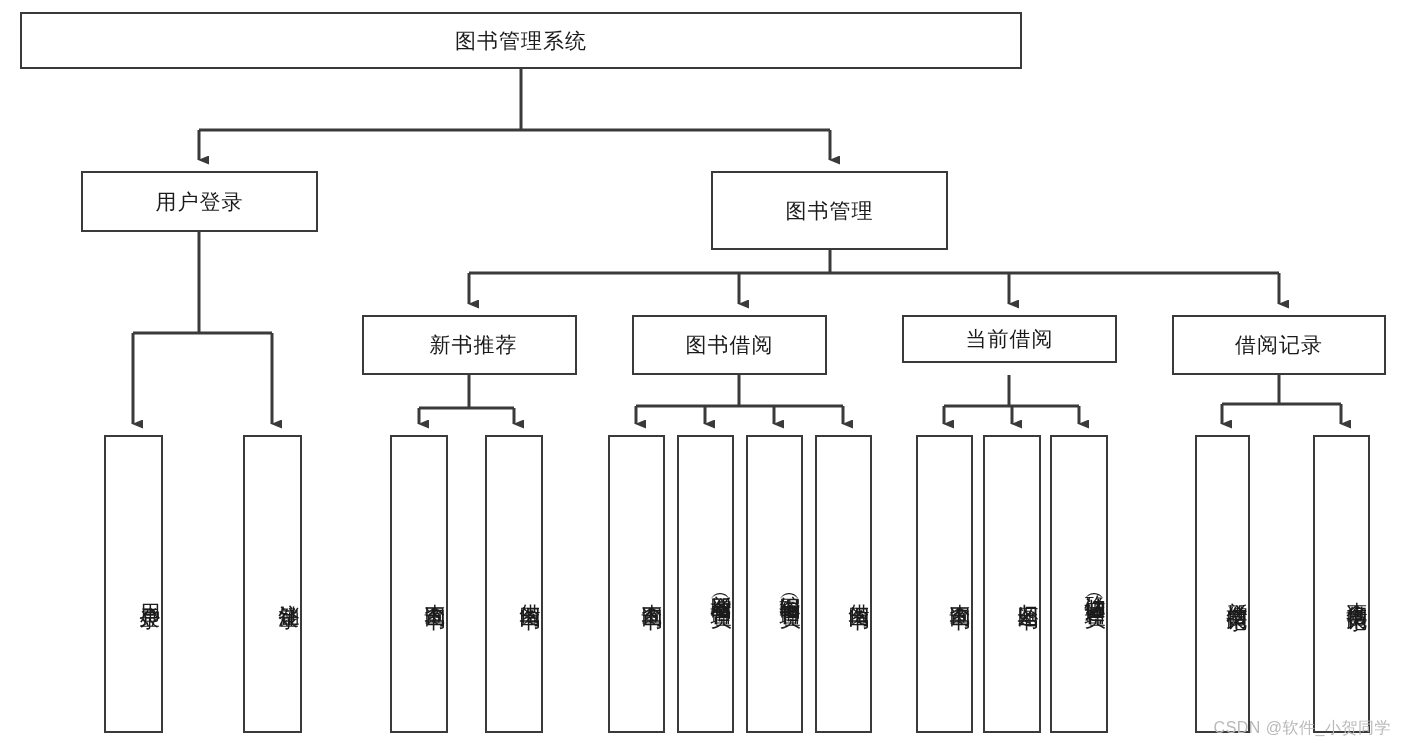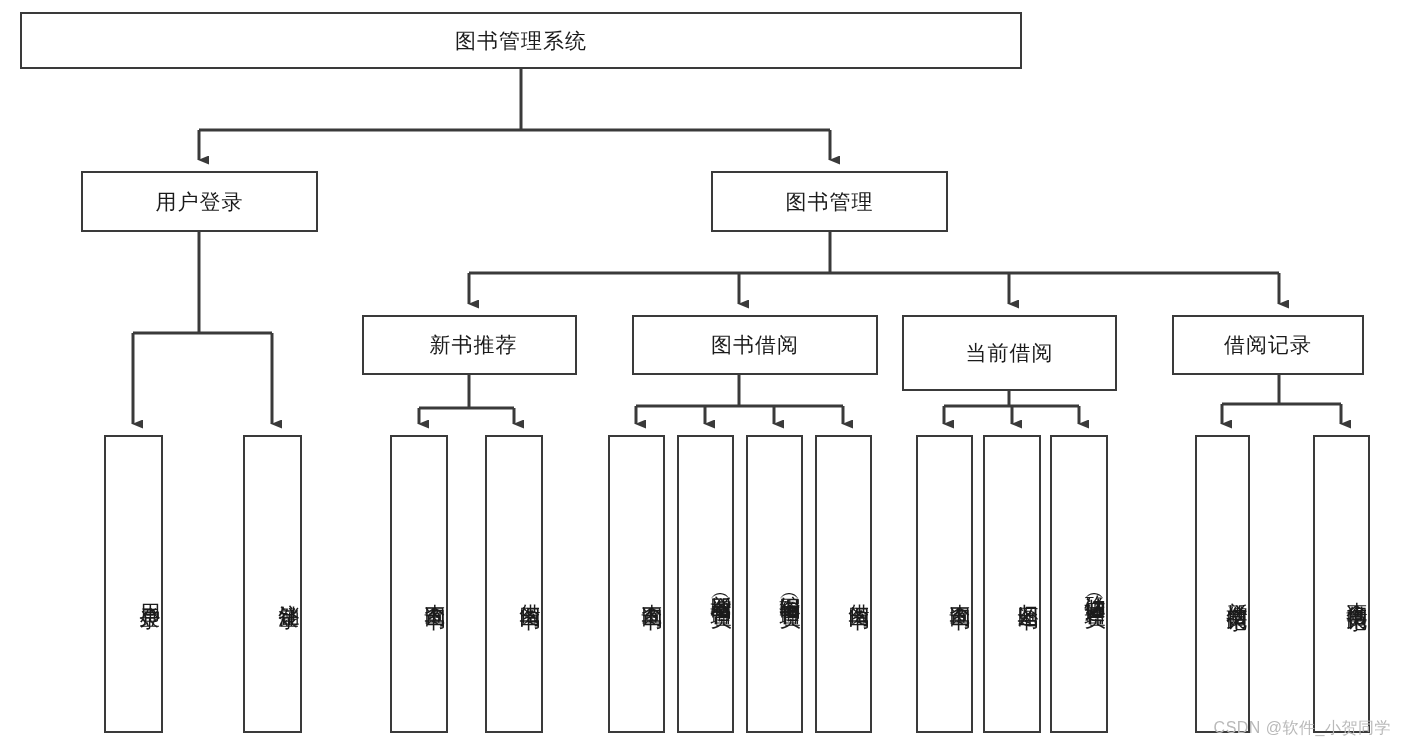--- a/index.html
+++ b/index.html
@@ -126,34 +126,34 @@
     </g>
   </svg>
 
   <div class="node horiz" style="left:20px; top:12px; width:1002px; height:57px;">
     <span class="node-label">图书管理系统</span>
   </div>
 
   <div class="node horiz" style="left:81px; top:171px; width:237px; height:61px;">
     <span class="node-label">用户登录</span>
   </div>
-  <div class="node horiz" style="left:711px; top:171px; width:237px; height:61px;">
+  <div class="node horiz" style="left:711px; top:171px; width:237px; height:79px;">
     <span class="node-label">图书管理</span>
   </div>
 
   <div class="node horiz" style="left:362px; top:315px; width:215px; height:60px;padding-left:8px;">
     <span class="node-label">新书推荐</span>
   </div>
-  <div class="node horiz" style="left:632px; top:315px; width:246px; height:60px;font-family:Liberation Serif, serif;">
+  <div class="node horiz" style="left:632px; top:315px; width:195px; height:60px;font-family:Liberation Serif, serif;">
     <span class="node-label">图书借阅</span>
   </div>
-  <div class="node horiz" style="left:902px; top:315px; width:215px; height:76px;">
+  <div class="node horiz" style="left:902px; top:315px; width:215px; height:48px;">
     <span class="node-label">当前借阅</span>
   </div>
-  <div class="node horiz" style="left:1172px; top:315px; width:192px; height:60px;">
+  <div class="node horiz" style="left:1172px; top:315px; width:214px; height:60px;">
     <span class="node-label">借阅记录</span>
   </div>
 
   <div class="node vert" style="left:104px; top:435px; width:59px; height:298px;">
     <span class="node-label">用户登录</span>
   </div>
   <div class="node vert" style="left:243px; top:435px; width:59px; height:298px;">
     <span class="node-label">注销登录</span>
   </div>
 

